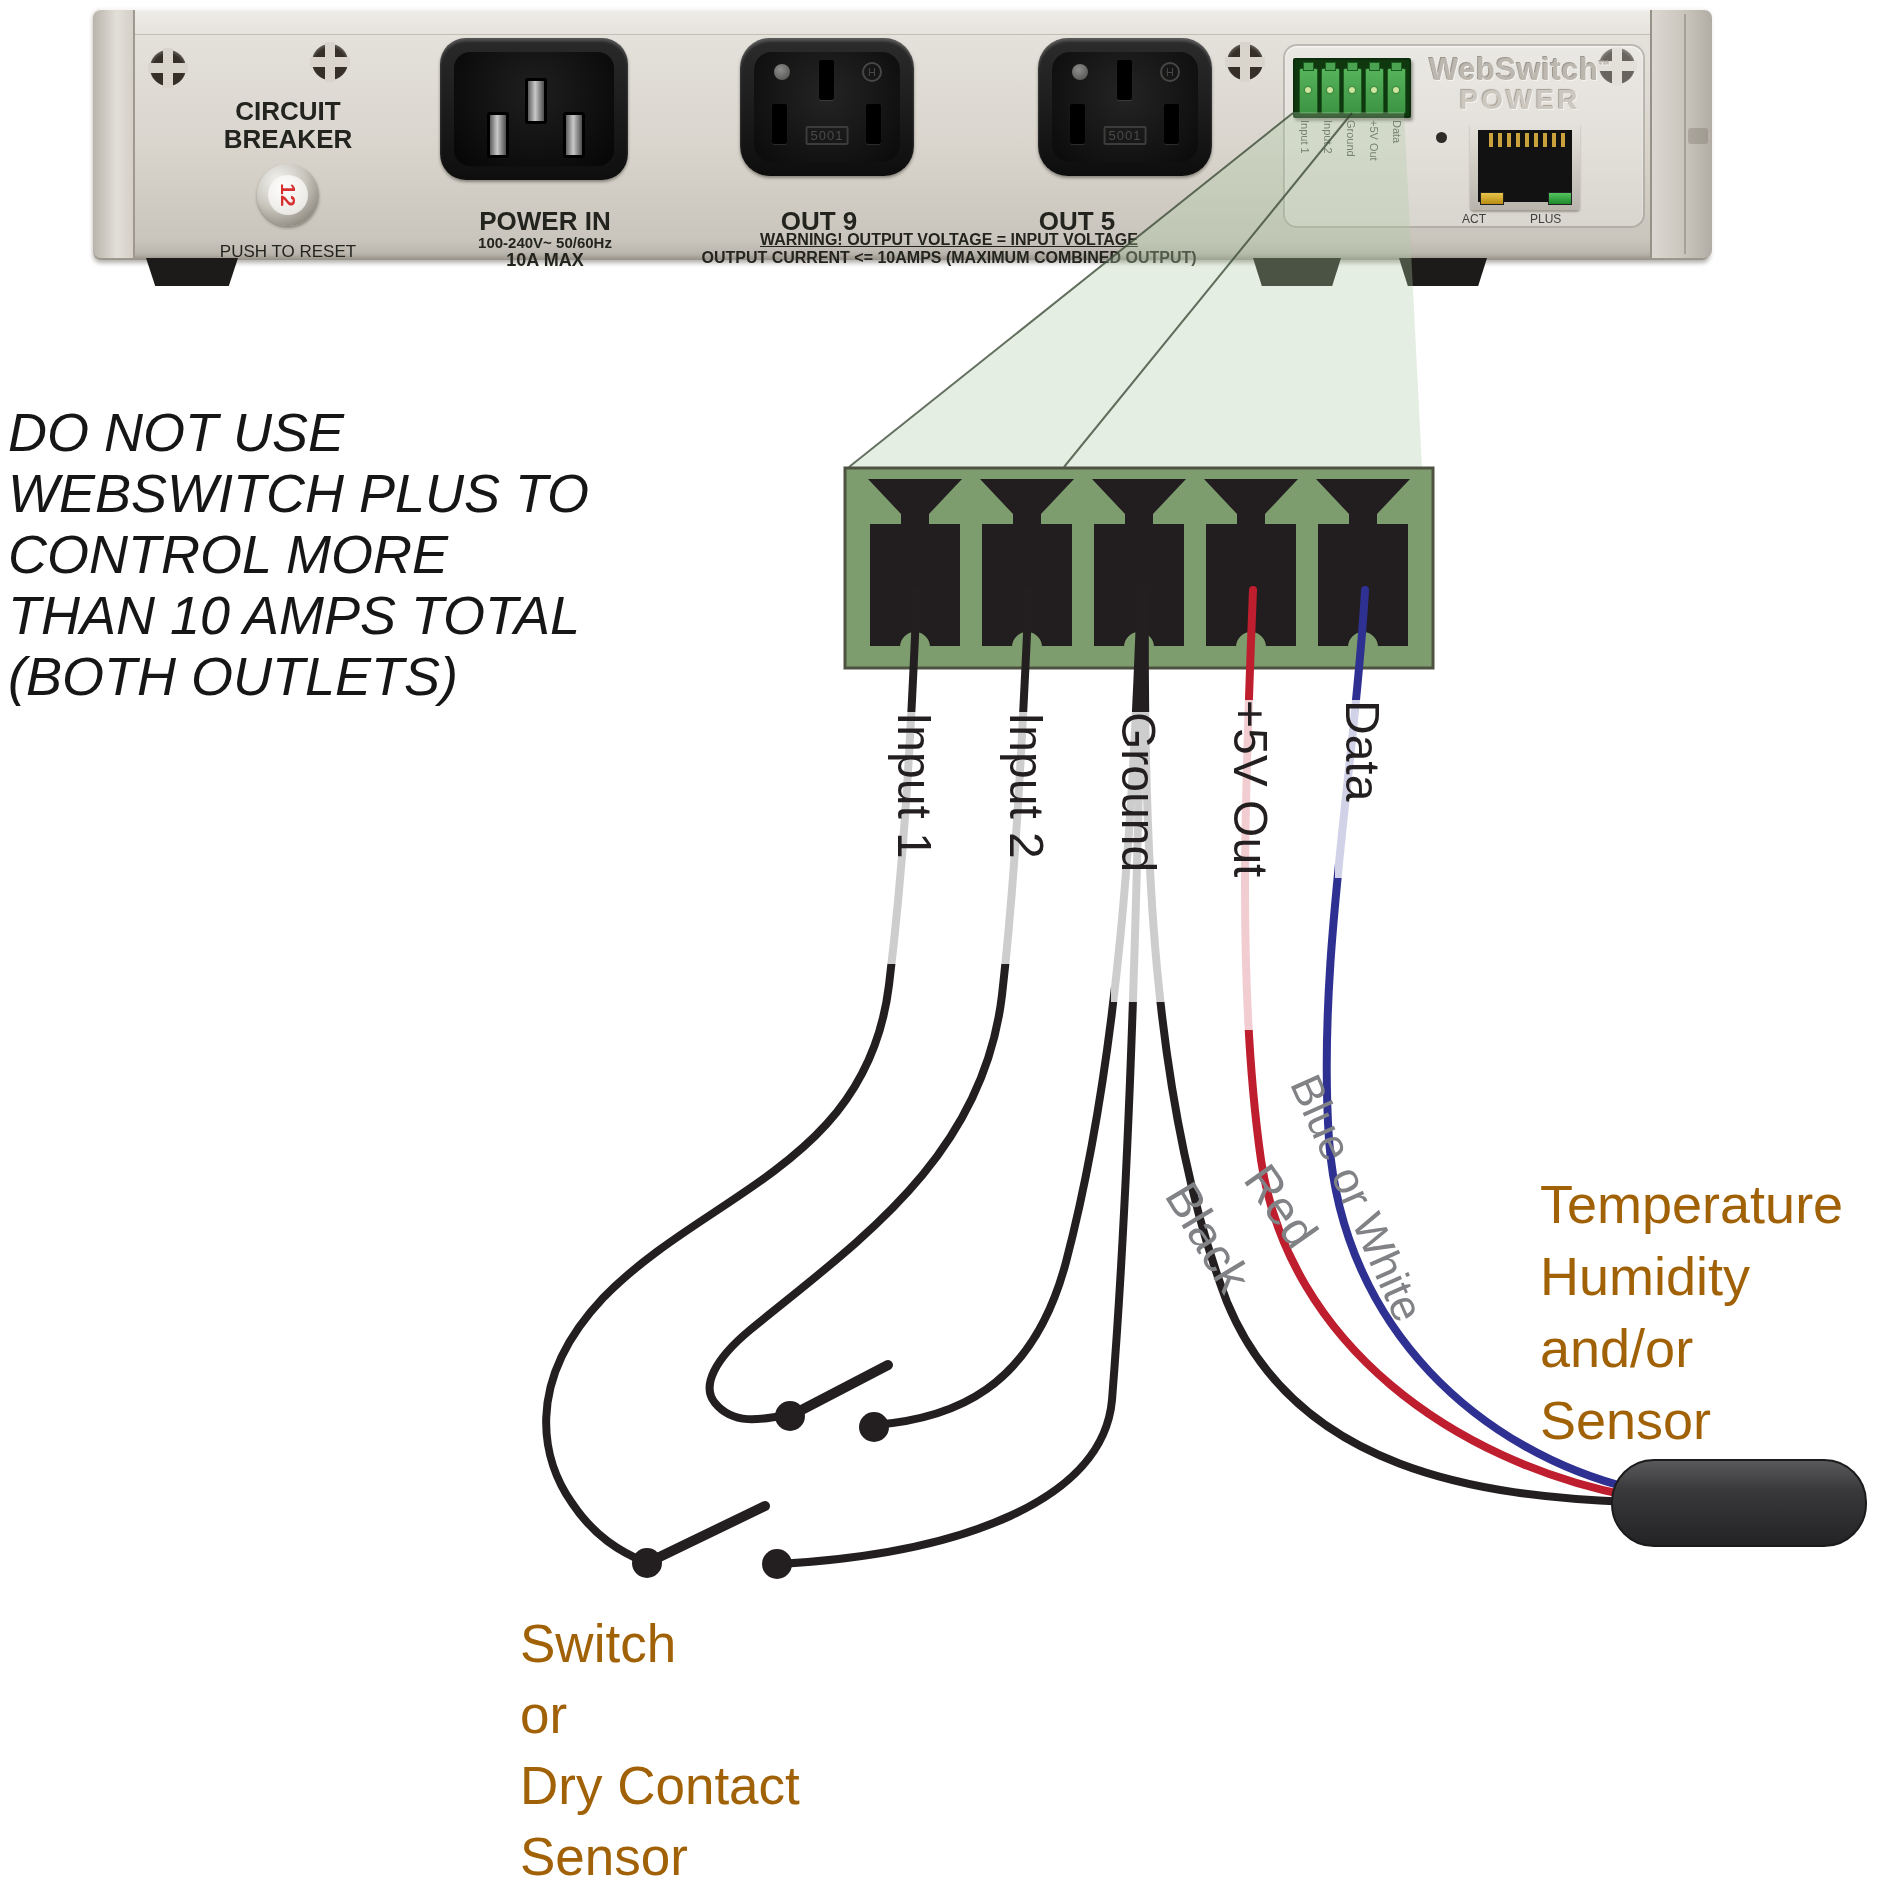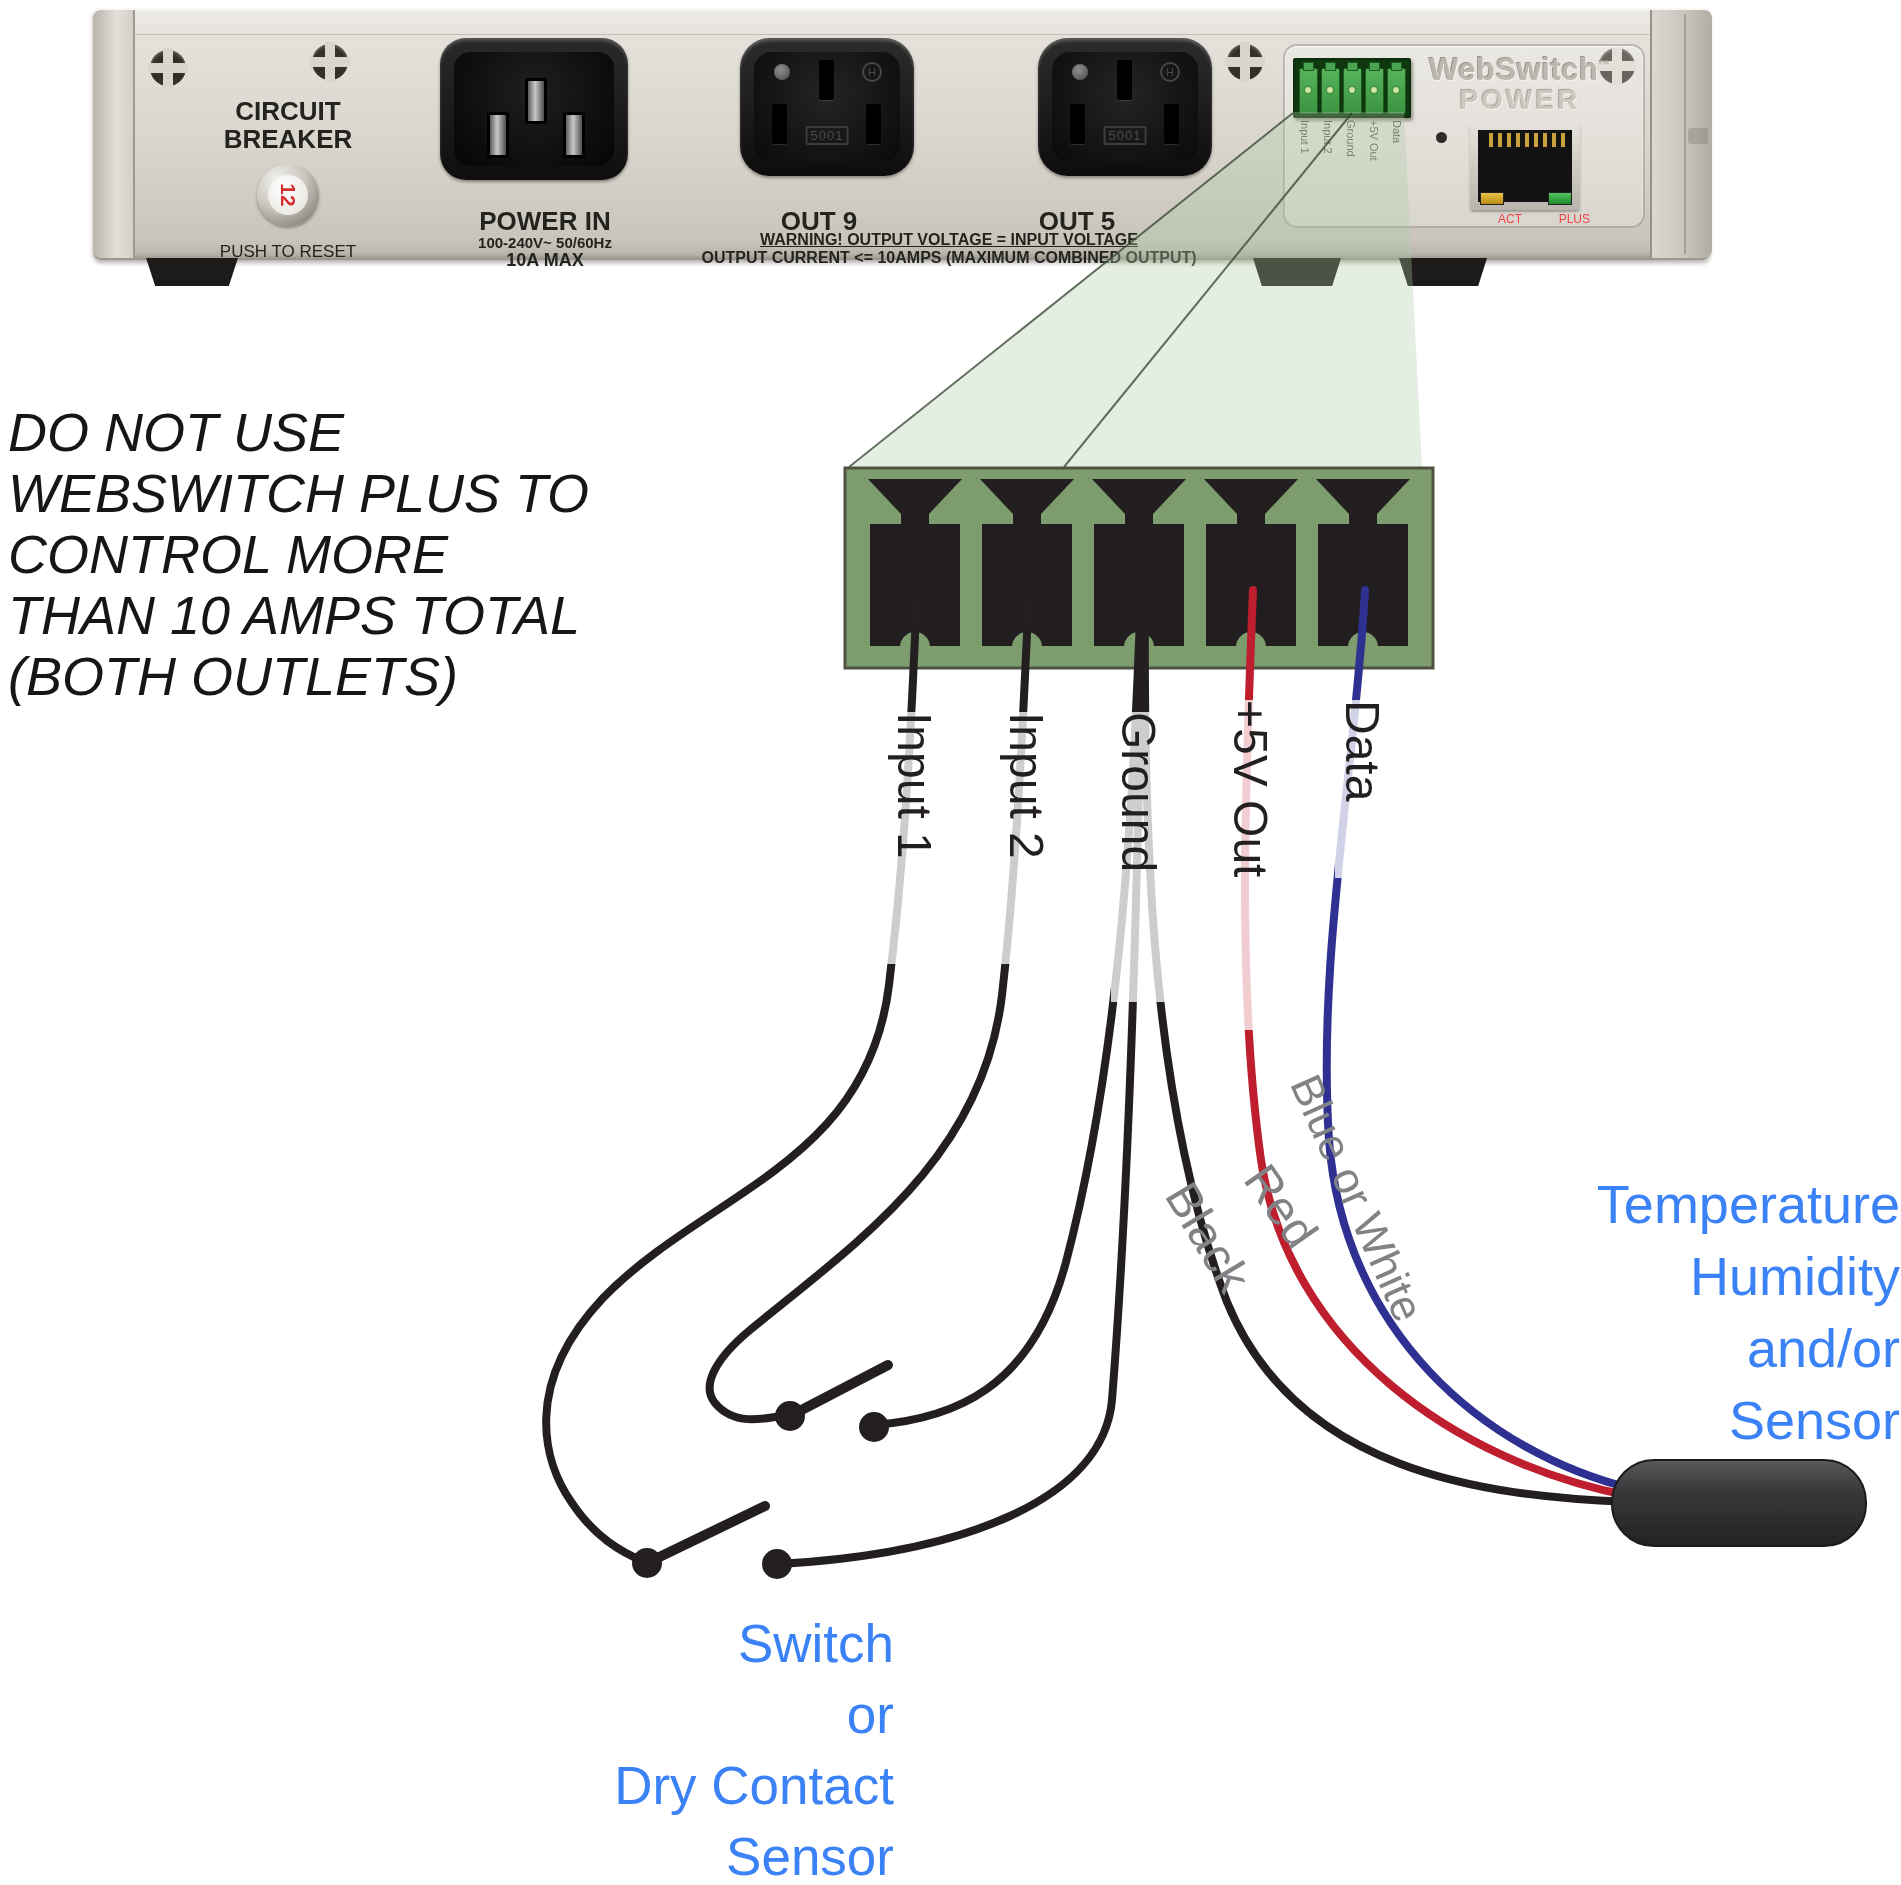--- a/index.html
+++ b/index.html
@@ -64,34 +64,34 @@
   .tb-cell:after{content:"";position:absolute;left:5px;top:18px;width:6px;height:6px;border-radius:50%;background:#cfe6a0;box-shadow:0 0 2px #143f17;}
   .pin-small{position:absolute;transform-origin:0 0;transform:rotate(90deg);font-size:11px;color:#5c6057;height:13px;line-height:13px;width:62px;white-space:nowrap;}
 
   
   #led{left:1436px;top:132px;width:11px;height:11px;border-radius:50%;background:#2e2b25;}
   #eth{left:1470px;top:122px;width:110px;height:88px;background:linear-gradient(#e6e3dc,#b9b5ac);border-radius:4px;box-shadow:0 2px 2px rgba(70,65,55,.4);}
   #eth-inner{left:1478px;top:130px;width:94px;height:72px;background:#121212;}
   #eth-pins{left:1484px;top:133px;width:82px;height:14px;background:repeating-linear-gradient(90deg,#121212 0 5px,#caa23c 5px 9px);}
   #eth-led-act{left:1480px;top:192px;width:22px;height:11px;background:linear-gradient(#e8c34a,#b98d14);border:1px solid #222;}
   #eth-led-link{left:1548px;top:192px;width:22px;height:11px;background:linear-gradient(#55c35f,#1e8a2c);border:1px solid #222;}
-  .eth-label{position:absolute;top:212px;width:60px;text-align:right;font-size:12px;color:#ef4444;}
+  .eth-label{position:absolute;top:212px;width:60px;text-align:left;font-size:12px;color:#404040;}
 
   
   .note-line{position:absolute;left:8px;font-size:54px;line-height:61px;font-style:italic;color:#161616;letter-spacing:0;white-space:nowrap;}
 
   
   .pin-big{position:absolute;transform-origin:0 0;transform:rotate(90deg);height:54px;line-height:54px;
     font-size:48px;color:#231f20;background:rgba(255,255,255,.78);white-space:nowrap;}
 
   
   .wire-color{position:absolute;color:#808285;font-size:48px;white-space:nowrap;}
 
   
-  .caption{position:absolute;color:#3b82f6;text-align:right;}
+  .caption{position:absolute;color:#a16207;text-align:left;}
   .caption div{line-height:72px;font-size:54px;white-space:nowrap;}
   #switch-caption div{line-height:71px;font-size:53px;}
 
   svg{position:absolute;left:0;top:0;}
 </style>
 </head>
 <body>
 
 <div id="canvas">
 

